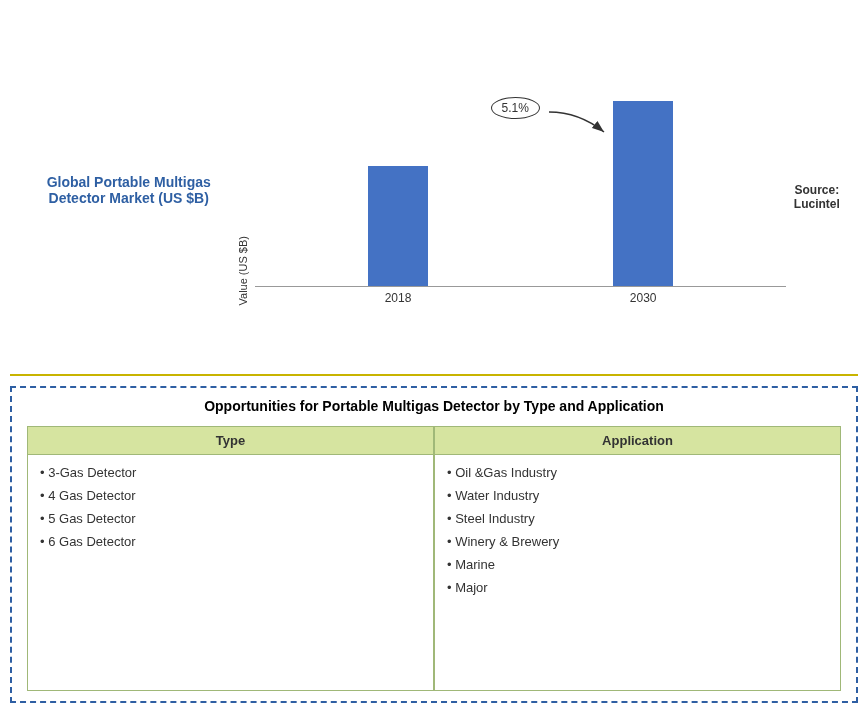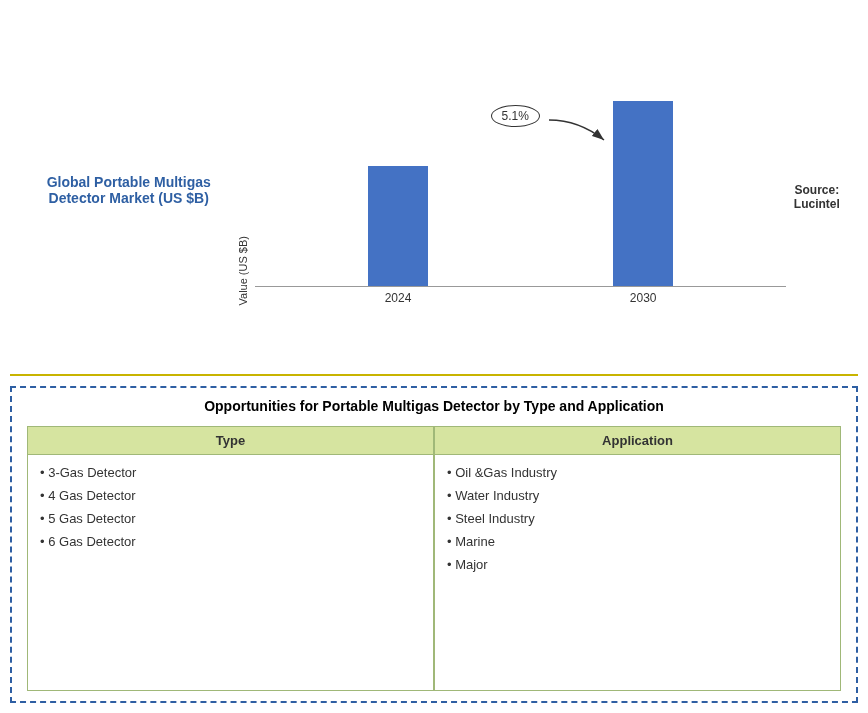--- a/index.html
+++ b/index.html
@@ -102,21 +102,21 @@
     }
 
     .x-axis-line {
       border-top: 1px solid #999;
       width: 100%;
     }
 
     
     .annotation-container {
       position: absolute;
-      top: 20px;
+      top: 12px;
       left: 50%;
       transform: translateX(-30px);
     }
 
     .annotation-ellipse {
       border: 1.5px solid #333;
       border-radius: 50%;
       padding: 3px 10px;
       font-size: 12px;
       background: #fff;
@@ -270,21 +270,21 @@
               <div class="bar" style="height: 120px;"></div>
             </div>
             <div class="bar-group">
               <div class="bar" style="height: 185px;"></div>
             </div>
           </div>
 
           <div class="x-axis-line"></div>
 
           <div style="display:flex; flex-direction:row; justify-content:space-around; padding: 4px 20px 0 20px;">
-            <div class="bar-label">2024</div>
+            <div class="bar-label">2018</div>
             <div class="bar-label">2030</div>
           </div>
         </div>
       </div>
 
       <div class="source-text">Source: Lucintel</div>
     </div>
 
 
   </div>
@@ -305,20 +305,21 @@
           <div class="column-item">• <span>6 Gas Detector</span></div>
         </div>
       </div>
 
       <div class="column-box">
         <div class="column-header">Application</div>
         <div class="column-items">
           <div class="column-item">• <span>Oil &amp;Gas Industry</span></div>
           <div class="column-item">• <span>Water Industry</span></div>
           <div class="column-item">• <span>Steel Industry</span></div>
+          <div class="column-item">• <span>Winery &amp; Brewery</span></div>
           <div class="column-item">• <span>Marine</span></div>
           <div class="column-item">• <span>Major</span></div>
         </div>
       </div>
 
     </div>
   </div>
 
 </div>
 

